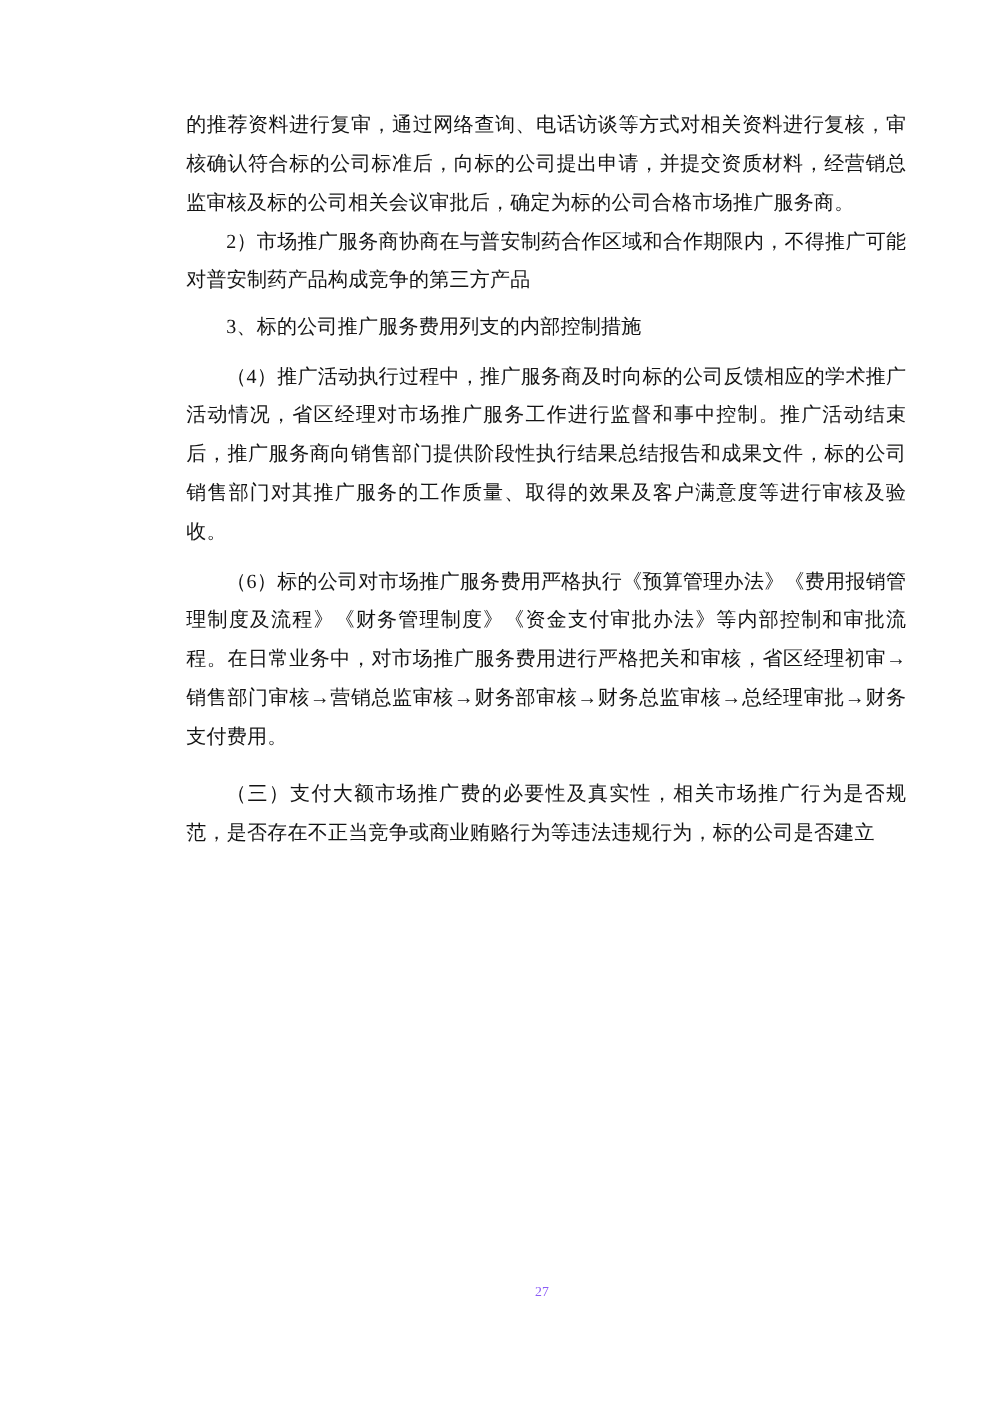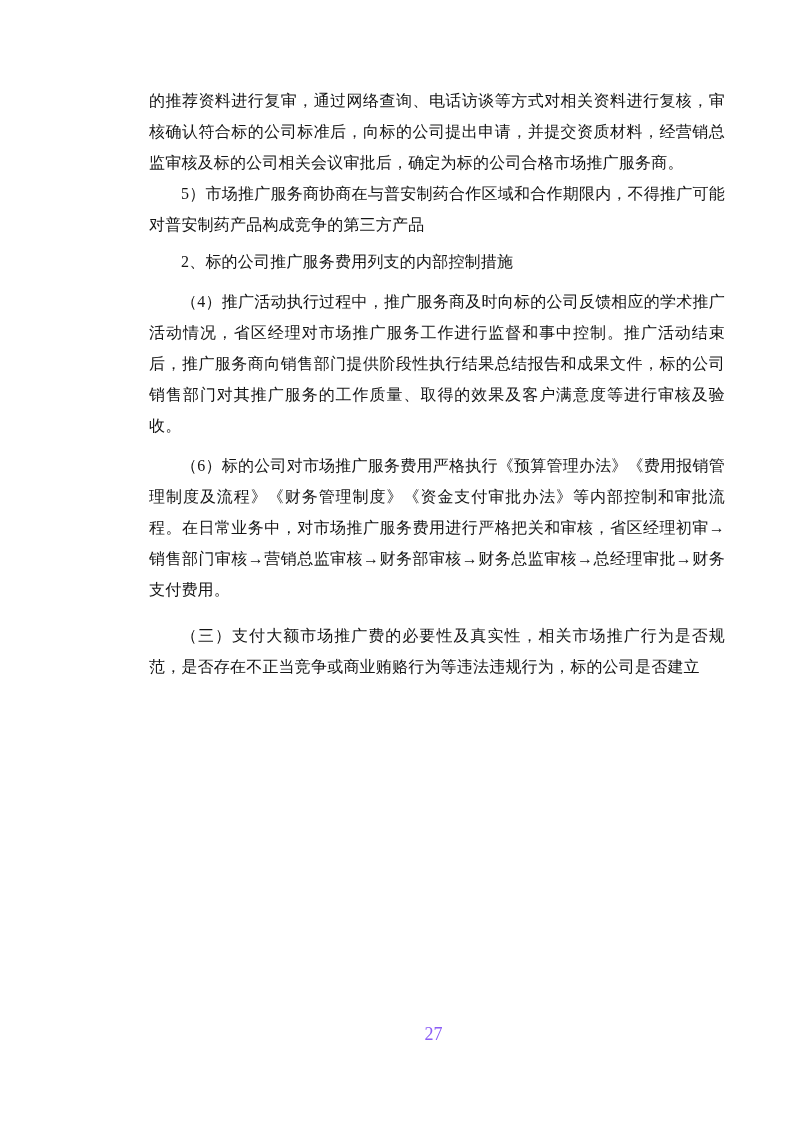--- a/index.html
+++ b/index.html
@@ -40,33 +40,33 @@
   .mt-md { margin-top: 9px; }
   .mt-lg { margin-top: 15px; }
   .footer {
     position: absolute;
     top: 1024px;
     left: 0;
     width: 100%;
     text-align: center;
   }
   .page-num {
-    font-size: 18px;
+    font-size: 11px;
     color: #8b5cf6;
     font-family: "Liberation Serif", "DejaVu Serif", serif;
   }
 </style>
 </head>
 <body>
 
 <div class="page">
   <div class="content">
     <p class="para no-indent">的推荐资料进行复审，通过网络查询、电话访谈等方式对相关资料进行复核，审核确认符合标的公司标准后，向标的公司提出申请，并提交资质材料，经营销总监审核及标的公司相关会议审批后，确定为标的公司合格市场推广服务商。</p>
-    <p class="para">5）市场推广服务商协商在与普安制药合作区域和合作期限内，不得推广可能对普安制药产品构成竞争的第三方产品</p>
-    <p class="para mt-sm">2、标的公司推广服务费用列支的内部控制措施</p>
+    <p class="para">2）市场推广服务商协商在与普安制药合作区域和合作期限内，不得推广可能对普安制药产品构成竞争的第三方产品</p>
+    <p class="para mt-sm">3、标的公司推广服务费用列支的内部控制措施</p>
     <p class="para mt-md">（4）推广活动执行过程中，推广服务商及时向标的公司反馈相应的学术推广活动情况，省区经理对市场推广服务工作进行监督和事中控制。推广活动结束后，推广服务商向销售部门提供阶段性执行结果总结报告和成果文件，标的公司销售部门对其推广服务的工作质量、取得的效果及客户满意度等进行审核及验收。</p>
     <p class="para mt-md">（6）标的公司对市场推广服务费用严格执行《预算管理办法》《费用报销管理制度及流程》《财务管理制度》《资金支付审批办法》等内部控制和审批流程。在日常业务中，对市场推广服务费用进行严格把关和审核，省区经理初审→销售部门审核→营销总监审核→财务部审核→财务总监审核→总经理审批→财务支付费用。</p>
     <p class="para bold mt-lg">（三）支付大额市场推广费的必要性及真实性，相关市场推广行为是否规范，是否存在不正当竞争或商业贿赂行为等违法违规行为，标的公司是否建立</p>
   </div>
 
   <div class="footer">
     <span class="page-num">27</span>
   </div>
 </div>
 

